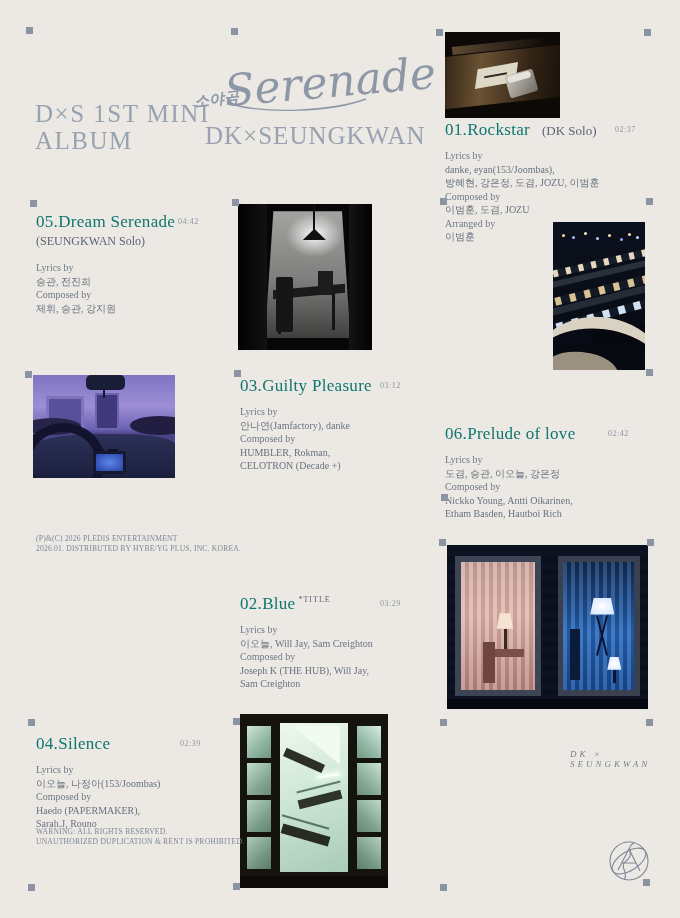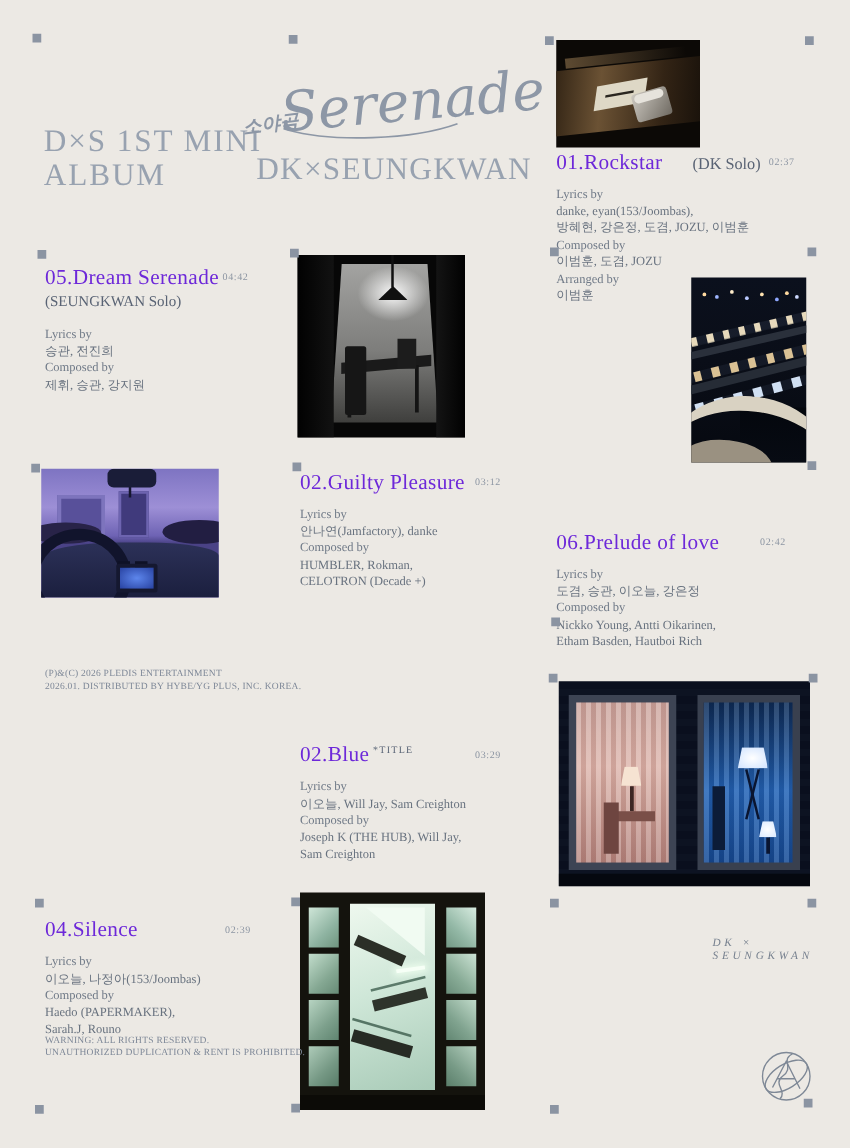--- a/index.html
+++ b/index.html
@@ -12,22 +12,22 @@
   
   .reg{position:absolute;width:7px;height:7px;background:#8b94a2;}
   
   .album-title{font-size:25px;line-height:27px;letter-spacing:1.5px;color:#98a2b0;}
   .korean-title{font-size:15px;font-weight:bold;color:#8d97a6;transform:rotate(-7deg);font-style:italic;}
   .script-title{font-size:44px;font-style:italic;color:#8d97a6;transform:rotate(-5deg);font-family:"DejaVu Serif", serif;}
   .artist-title{font-size:25px;letter-spacing:1px;color:#98a2b0;}
   
   .track{position:absolute;}
   .track-head{position:relative;white-space:nowrap;}
-  .track-title{font-size:17px;color:#6d28d9;letter-spacing:.3px;}
-  .track-sub{font-size:13px;color:#596374;margin-left:20px;}
+  .track-title{font-size:17px;color:#0f766e;letter-spacing:.3px;}
+  .track-sub{font-size:13px;color:#596374;margin-left:8px;}
   .track-subline{font-size:12px;color:#596374;margin-top:2px;}
   .title-tag{font-size:8px;color:#5a6576;letter-spacing:1px;position:relative;top:-7px;margin-left:3px;}
   .track-time{position:absolute;top:5px;font-size:8px;color:#8d96a3;letter-spacing:.5px;}
   .credits{margin-top:9px;}
   .credit-row{display:flex;font-size:10px;color:#6f7987;line-height:13.5px;flex-direction:column;}
   .credit-label{flex:none;width:63px;}
   .w59 .credit-label{width:59px;}
   .w60 .credit-label{width:60px;}
   .credit-value{white-space:pre-line;color:#68727f;}
   
@@ -188,21 +188,21 @@
     </div>
     <div class="credit-row">
       <span class="credit-label">Composed by</span>
       <span class="credit-value">제휘, 승관, 강지원</span>
     </div>
   </div>
 </section>
 
 <section class="track" style="left:240px;top:376px;width:200px;">
   <div class="track-head">
-    <span class="track-title">02.Guilty Pleasure</span>
+    <span class="track-title">03.Guilty Pleasure</span>
     <span class="track-time" style="left:140px;">03:12</span>
   </div>
   <div class="credits w60">
     <div class="credit-row">
       <span class="credit-label">Lyrics by</span>
       <span class="credit-value">안나연(Jamfactory), danke</span>
     </div>
     <div class="credit-row">
       <span class="credit-label">Composed by</span>
       <span class="credit-value">HUMBLER, Rokman,

